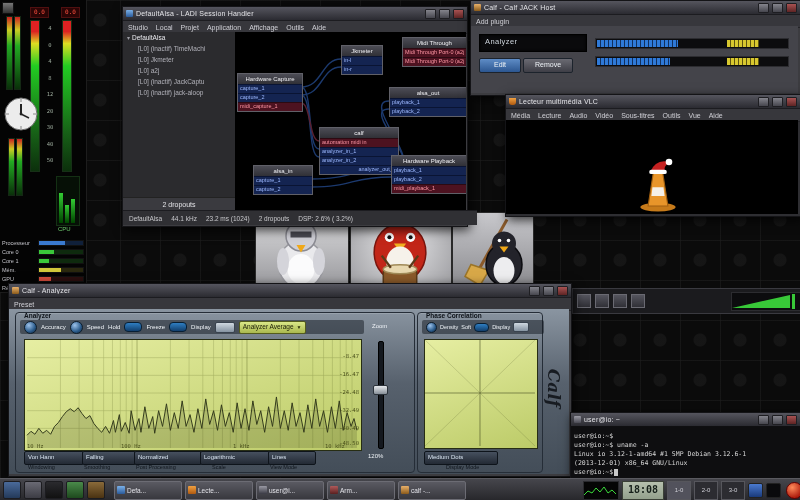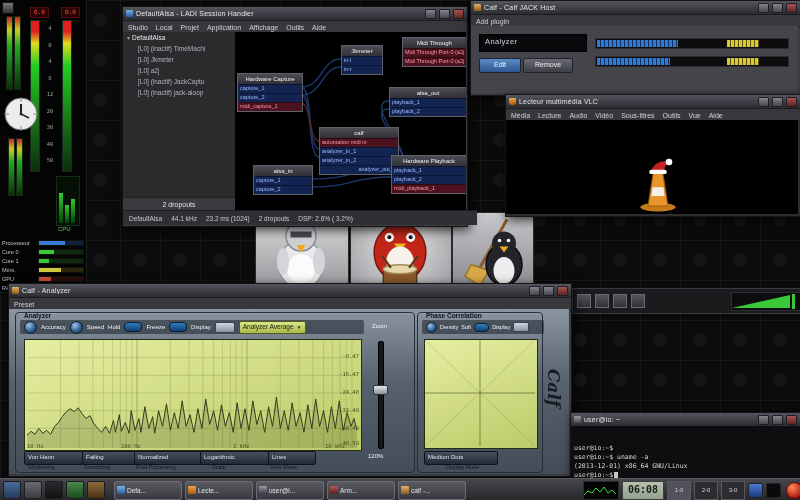--- a/index.html
+++ b/index.html
@@ -82,21 +82,21 @@
   .under-label{position:absolute;font-size:5.5px;color:#10161d;white-space:nowrap;}
   .lcdgfx{position:absolute;background:linear-gradient(160deg,#e6eea2,#bccb68);border:1px solid #272d14;}
   .dbl{position:absolute;right:2px;font-size:5.5px;color:#4b511c;font-family:"DejaVu Sans Mono",monospace;}
   .fql{position:absolute;bottom:1px;font-size:5.5px;color:#4b511c;font-family:"DejaVu Sans Mono",monospace;}
   #zoom-track{position:absolute;width:4px;background:#14181e;border-radius:2px;border:1px solid #000;}
   #zoom-handle{position:absolute;width:13px;height:8px;border-radius:2px;background:linear-gradient(#e6e9ec,#878f98);border:1px solid #2b323a;}
   #calf-logo{position:absolute;font-family:"DejaVu Serif",serif;font-style:italic;font-weight:bold;color:#171b21;font-size:17px;transform:rotate(90deg);transform-origin:center;}
 
   
   #terminal{left:570px;top:412px;width:229px;height:66px;background:rgba(18,18,20,.95);}
-  #term-body{position:absolute;left:0;top:13px;right:0;bottom:0;padding:18px 3px;background:rgba(14,14,16,.92);}
+  #term-body{position:absolute;left:0;top:13px;right:0;bottom:0;padding:6px 3px;background:rgba(14,14,16,.92);}
   .tline{font-family:"DejaVu Sans Mono",monospace;font-size:6.5px;line-height:9px;color:#d6d6d6;white-space:nowrap;overflow:hidden;}
   #cursor{display:inline-block;width:4px;height:7px;background:#c8c8c8;vertical-align:middle;margin-left:1px;}
 
   
   #minitray{left:572px;top:288px;width:224px;height:24px;position:absolute;background:#1b1b1e;border:1px solid #3a3a40;display:flex;align-items:center;gap:4px;padding:0 4px;}
   .micon{width:12px;height:12px;background:linear-gradient(#55555e,#303036);border:1px solid #6a6a72;}
   #wedgebox{margin-left:auto;width:68px;height:17px;background:#0c0c0e;border:1px solid #2c2c30;position:relative;}
 
   
   #taskbar{left:0;top:478px;width:800px;height:22px;position:absolute;background:linear-gradient(#46464c,#26262a);border-top:1px solid #5a5a60;display:flex;align-items:center;padding:0 3px;gap:3px;}
@@ -528,20 +528,21 @@
     <div class="tbar">
       <div class="tico" style="background:linear-gradient(#9a9aa4,#4a4a54);"></div>
       <div class="ttxt">user@io: ~</div>
       <div class="wb"></div>
       <div class="wb"></div>
       <div class="wb close"></div>
     </div>
     <div id="term-body">
       <div class="tline">user@io:~$</div>
       <div class="tline">user@io:~$ uname -a</div>
+      <div class="tline">Linux io 3.12-1-amd64 #1 SMP Debian 3.12.6-1</div>
       <div class="tline">(2013-12-01) x86_64 GNU/Linux</div>
       <div class="tline"><span>user@io:~$</span><span id="cursor"></span></div>
     </div>
   </div>
 
   <div id="taskbar">
     <div class="lic" style="background:linear-gradient(#4a6a9a,#243a5a);"></div>
     <div class="lic"></div>
     <div class="lic" style="background:linear-gradient(#2a2a2e,#111);"></div>
     <div class="lic" style="background:linear-gradient(#4a8a4a,#1e4a1e);"></div>
@@ -568,21 +569,21 @@
       <span class="btxt">calf -...</span>
     </div>
 
     <div style="flex:1;"></div>
 
     <div id="cpu-graph">
       <svg width="32" height="15" viewBox="0 0 32 15">
         <polyline points="0,13 4,9 8,11 12,6 16,10 20,5 24,11 28,8 32,12" fill="none" stroke="#3adc3a" stroke-width="1"></polyline>
       </svg>
     </div>
-    <div id="lcd-clock">06:08</div>
+    <div id="lcd-clock">18:08</div>
     <div class="pcell active">1-0</div>
     <div class="pcell">2-0</div>
     <div class="pcell">3-0</div>
     <div class="trayico" style="background:linear-gradient(#4a7ad0,#1a3a7a);"></div>
     <div class="trayico" style="background:#0a0a0c;"></div>
     <div id="power-btn"></div>
   </div>
 
 </div>
 

